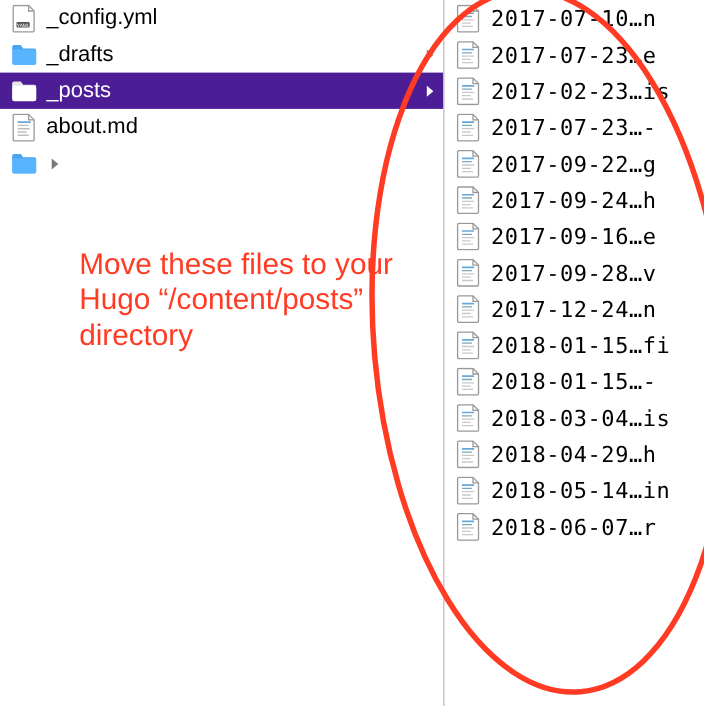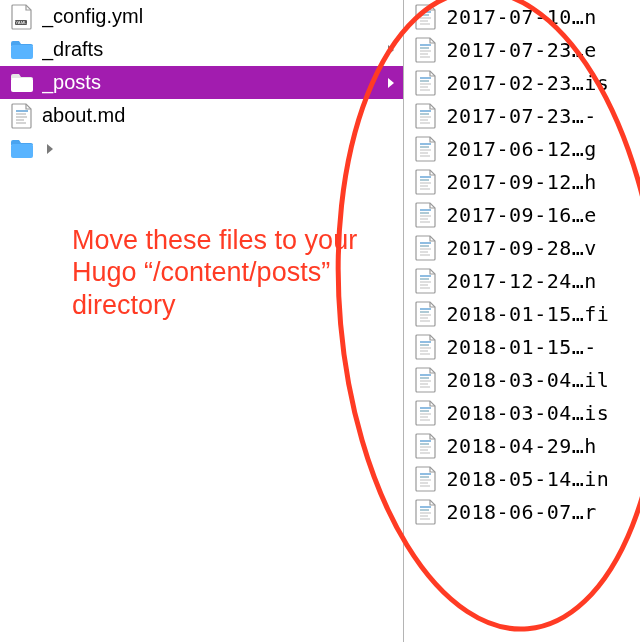--- a/index.html
+++ b/index.html
@@ -34,21 +34,21 @@
   }
   .row {
     display: flex;
     align-items: center;
     height: 33px;
     padding: 0 4px 0 8px;
     white-space: nowrap;
     user-select: none;
   }
   .row.selected {
-    background: #a21caf;
+    background: #4c1d95;
     color: #fff;
   }
   .icon-slot {
     width: 28px;
     height: 28px;
     flex: 0 0 28px;
     display: flex;
     align-items: center;
     justify-content: center;
     margin-right: 6px;
@@ -237,35 +237,35 @@
 <svg width="24" height="26" viewBox="0 0 24 26">
   <path d="M3 1h13l5 5v18a1 1 0 0 1-1 1H3a1 1 0 0 1-1-1V2a1 1 0 0 1 1-1z" fill="#fff" stroke="#999" stroke-width="1.2"></path>
   <path d="M16 1v5h5" fill="none" stroke="#999" stroke-width="1.2"></path>
   <line x1="6" y1="8" x2="17" y2="8" stroke="#6aa7d9" stroke-width="1.5"></line>
   <line x1="6" y1="11" x2="15" y2="11" stroke="#7aa7b9" stroke-width="1.2"></line>
   <line x1="6" y1="14" x2="17" y2="14" stroke="#c8c8c8" stroke-width="1.2"></line>
   <line x1="6" y1="17" x2="14" y2="17" stroke="#c8c8c8" stroke-width="1.2"></line>
   <line x1="6" y1="20" x2="16" y2="20" stroke="#c8c8c8" stroke-width="1.2"></line>
 </svg>
         </span>
-        <span class="label">2017-06-12…g</span>
-      </div>
-      <div class="row">
-        <span class="icon-slot">
-<svg width="24" height="26" viewBox="0 0 24 26">
-  <path d="M3 1h13l5 5v18a1 1 0 0 1-1 1H3a1 1 0 0 1-1-1V2a1 1 0 0 1 1-1z" fill="#fff" stroke="#999" stroke-width="1.2"></path>
-  <path d="M16 1v5h5" fill="none" stroke="#999" stroke-width="1.2"></path>
-  <line x1="6" y1="8" x2="17" y2="8" stroke="#6aa7d9" stroke-width="1.5"></line>
-  <line x1="6" y1="11" x2="15" y2="11" stroke="#7aa7b9" stroke-width="1.2"></line>
-  <line x1="6" y1="14" x2="17" y2="14" stroke="#c8c8c8" stroke-width="1.2"></line>
-  <line x1="6" y1="17" x2="14" y2="17" stroke="#c8c8c8" stroke-width="1.2"></line>
-  <line x1="6" y1="20" x2="16" y2="20" stroke="#c8c8c8" stroke-width="1.2"></line>
-</svg>
-        </span>
-        <span class="label">2017-09-12…h</span>
+        <span class="label">2017-09-22…g</span>
+      </div>
+      <div class="row">
+        <span class="icon-slot">
+<svg width="24" height="26" viewBox="0 0 24 26">
+  <path d="M3 1h13l5 5v18a1 1 0 0 1-1 1H3a1 1 0 0 1-1-1V2a1 1 0 0 1 1-1z" fill="#fff" stroke="#999" stroke-width="1.2"></path>
+  <path d="M16 1v5h5" fill="none" stroke="#999" stroke-width="1.2"></path>
+  <line x1="6" y1="8" x2="17" y2="8" stroke="#6aa7d9" stroke-width="1.5"></line>
+  <line x1="6" y1="11" x2="15" y2="11" stroke="#7aa7b9" stroke-width="1.2"></line>
+  <line x1="6" y1="14" x2="17" y2="14" stroke="#c8c8c8" stroke-width="1.2"></line>
+  <line x1="6" y1="17" x2="14" y2="17" stroke="#c8c8c8" stroke-width="1.2"></line>
+  <line x1="6" y1="20" x2="16" y2="20" stroke="#c8c8c8" stroke-width="1.2"></line>
+</svg>
+        </span>
+        <span class="label">2017-09-24…h</span>
       </div>
       <div class="row">
         <span class="icon-slot">
 <svg width="24" height="26" viewBox="0 0 24 26">
   <path d="M3 1h13l5 5v18a1 1 0 0 1-1 1H3a1 1 0 0 1-1-1V2a1 1 0 0 1 1-1z" fill="#fff" stroke="#999" stroke-width="1.2"></path>
   <path d="M16 1v5h5" fill="none" stroke="#999" stroke-width="1.2"></path>
   <line x1="6" y1="8" x2="17" y2="8" stroke="#6aa7d9" stroke-width="1.5"></line>
   <line x1="6" y1="11" x2="15" y2="11" stroke="#7aa7b9" stroke-width="1.2"></line>
   <line x1="6" y1="14" x2="17" y2="14" stroke="#c8c8c8" stroke-width="1.2"></line>
   <line x1="6" y1="17" x2="14" y2="17" stroke="#c8c8c8" stroke-width="1.2"></line>
@@ -322,34 +322,20 @@
   <path d="M3 1h13l5 5v18a1 1 0 0 1-1 1H3a1 1 0 0 1-1-1V2a1 1 0 0 1 1-1z" fill="#fff" stroke="#999" stroke-width="1.2"></path>
   <path d="M16 1v5h5" fill="none" stroke="#999" stroke-width="1.2"></path>
   <line x1="6" y1="8" x2="17" y2="8" stroke="#6aa7d9" stroke-width="1.5"></line>
   <line x1="6" y1="11" x2="15" y2="11" stroke="#7aa7b9" stroke-width="1.2"></line>
   <line x1="6" y1="14" x2="17" y2="14" stroke="#c8c8c8" stroke-width="1.2"></line>
   <line x1="6" y1="17" x2="14" y2="17" stroke="#c8c8c8" stroke-width="1.2"></line>
   <line x1="6" y1="20" x2="16" y2="20" stroke="#c8c8c8" stroke-width="1.2"></line>
 </svg>
         </span>
         <span class="label">2018-01-15…-</span>
-      </div>
-      <div class="row">
-        <span class="icon-slot">
-<svg width="24" height="26" viewBox="0 0 24 26">
-  <path d="M3 1h13l5 5v18a1 1 0 0 1-1 1H3a1 1 0 0 1-1-1V2a1 1 0 0 1 1-1z" fill="#fff" stroke="#999" stroke-width="1.2"></path>
-  <path d="M16 1v5h5" fill="none" stroke="#999" stroke-width="1.2"></path>
-  <line x1="6" y1="8" x2="17" y2="8" stroke="#6aa7d9" stroke-width="1.5"></line>
-  <line x1="6" y1="11" x2="15" y2="11" stroke="#7aa7b9" stroke-width="1.2"></line>
-  <line x1="6" y1="14" x2="17" y2="14" stroke="#c8c8c8" stroke-width="1.2"></line>
-  <line x1="6" y1="17" x2="14" y2="17" stroke="#c8c8c8" stroke-width="1.2"></line>
-  <line x1="6" y1="20" x2="16" y2="20" stroke="#c8c8c8" stroke-width="1.2"></line>
-</svg>
-        </span>
-        <span class="label">2018-03-04…il</span>
       </div>
       <div class="row">
         <span class="icon-slot">
 <svg width="24" height="26" viewBox="0 0 24 26">
   <path d="M3 1h13l5 5v18a1 1 0 0 1-1 1H3a1 1 0 0 1-1-1V2a1 1 0 0 1 1-1z" fill="#fff" stroke="#999" stroke-width="1.2"></path>
   <path d="M16 1v5h5" fill="none" stroke="#999" stroke-width="1.2"></path>
   <line x1="6" y1="8" x2="17" y2="8" stroke="#6aa7d9" stroke-width="1.5"></line>
   <line x1="6" y1="11" x2="15" y2="11" stroke="#7aa7b9" stroke-width="1.2"></line>
   <line x1="6" y1="14" x2="17" y2="14" stroke="#c8c8c8" stroke-width="1.2"></line>
   <line x1="6" y1="17" x2="14" y2="17" stroke="#c8c8c8" stroke-width="1.2"></line>

